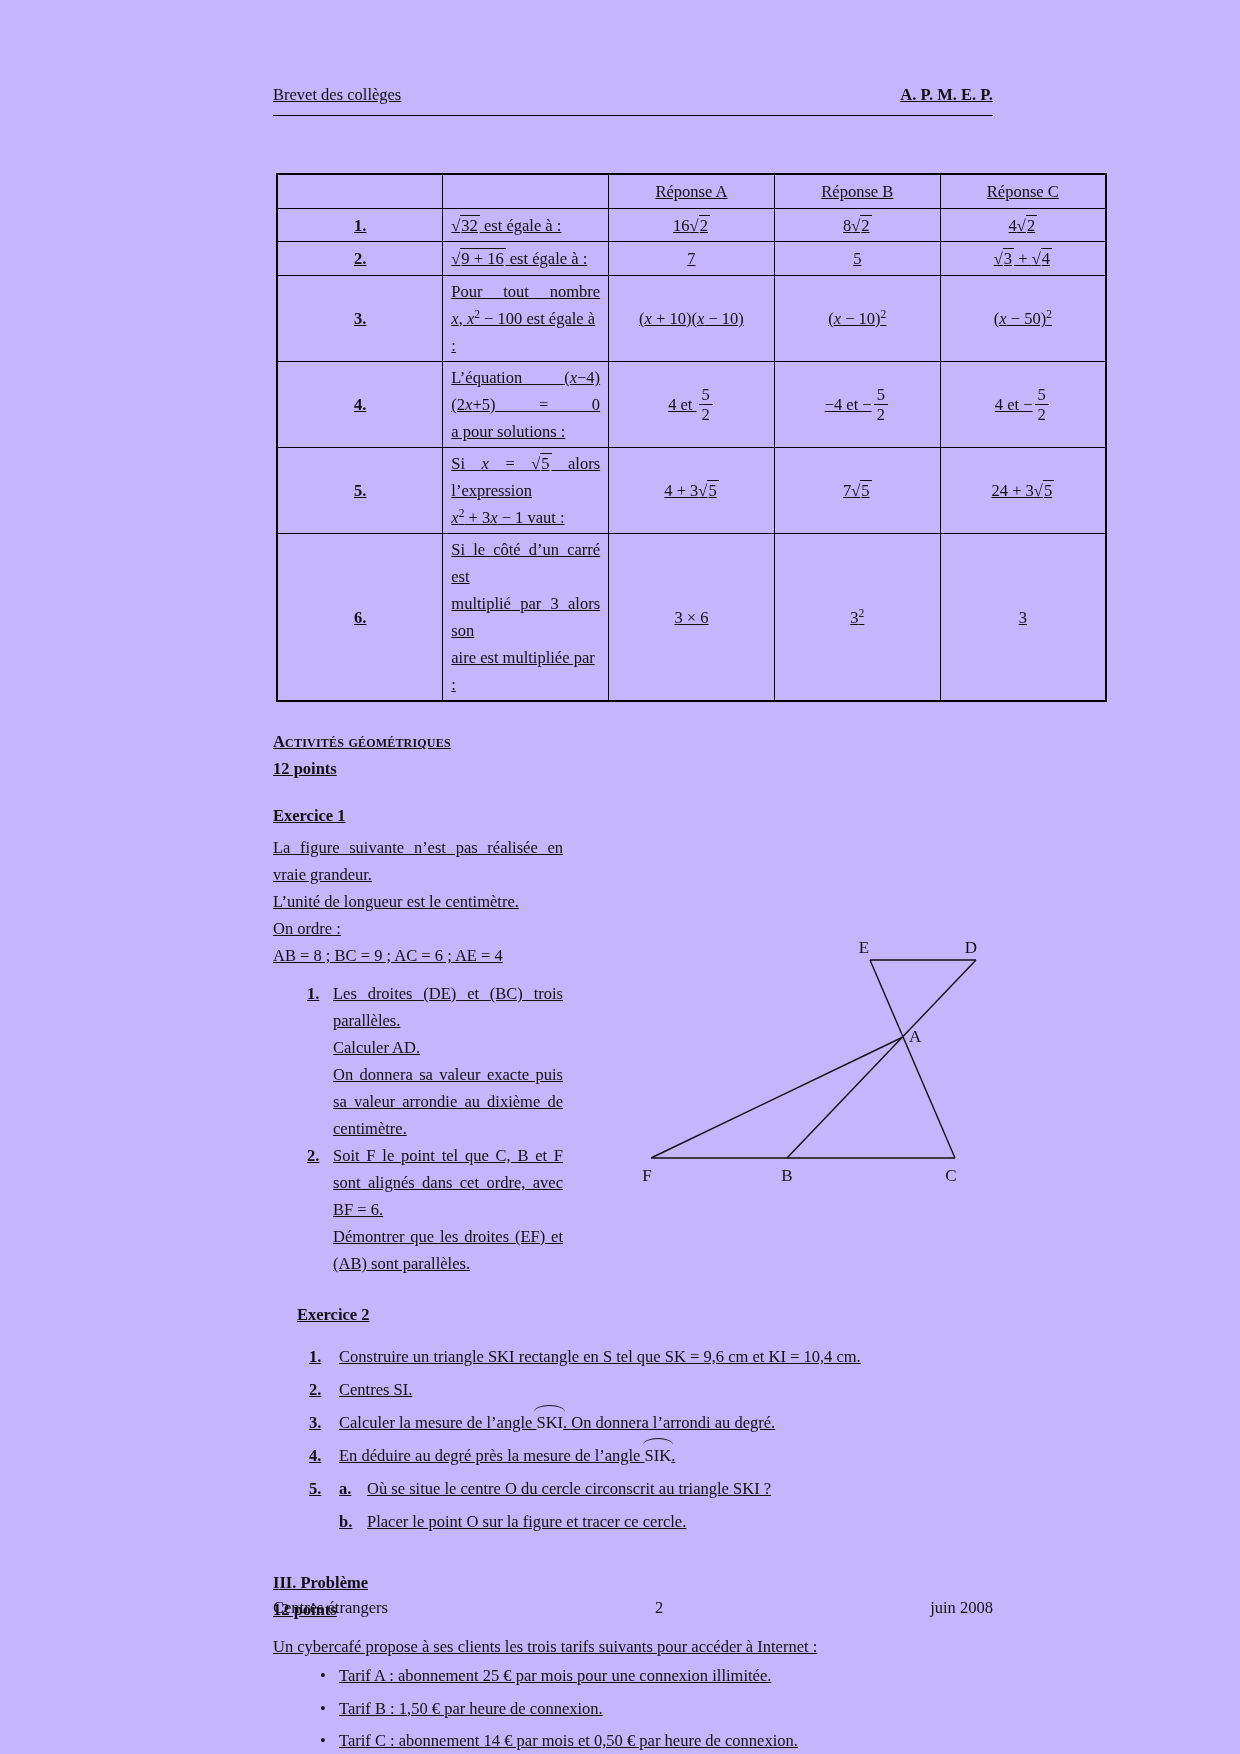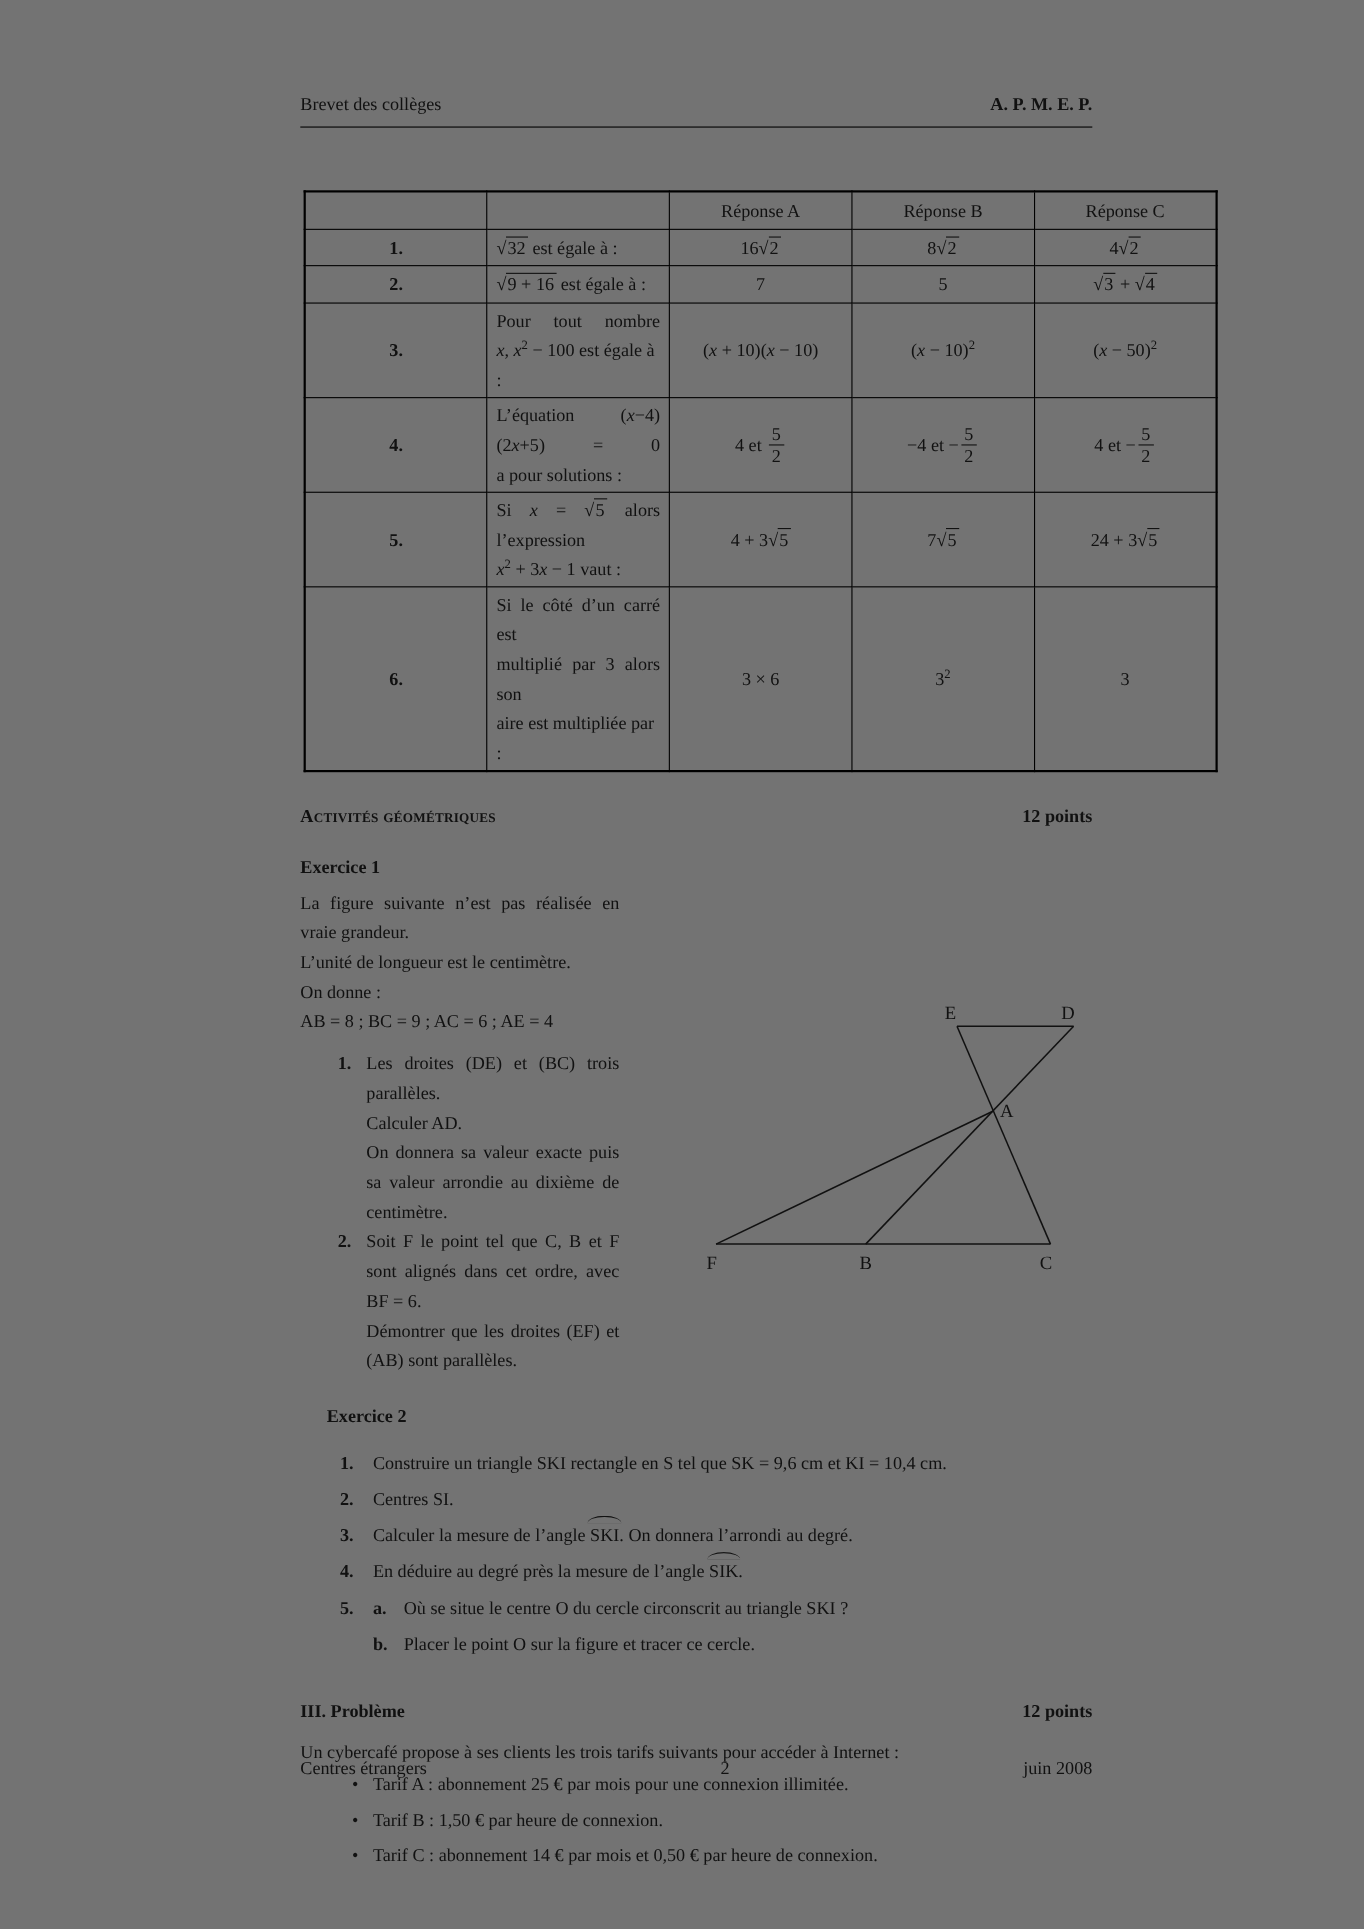--- a/index.html
+++ b/index.html
@@ -1,22 +1,22 @@
 <!DOCTYPE html>
 <html><head>
 <meta charset="utf-8">
 <style>
   html,body{margin:0;padding:0;background:#ffffff;}
   .page{
     position:relative; box-sizing:border-box;
     width:1240px; height:1754px;
     padding:84px 247px 0 273px;
-    background:#737373; color:#111;
+    background:#c4b5fd; color:#111;
     font-family:"Liberation Serif","DejaVu Serif",serif;
-    font-size:16.5px; line-height:27px;
+    font-size:16.5px; line-height:27px;text-decoration:underline;
   }
   
   .doc-header{display:flex; justify-content:space-between; align-items:flex-end;
     border-bottom:1.6px solid #000; padding-bottom:9px; line-height:22px;}
   .doc-header .right{font-weight:bold;}
   
   table.qcm{border-collapse:collapse; table-layout:fixed; width:831px; margin:57px 16px 0 3px;
     border:2px solid #000;}
   table.qcm th, table.qcm td{border:1.5px solid #000; vertical-align:middle; padding:2px 8px;}
   table.qcm th{font-weight:normal; text-align:center; height:29px;}
@@ -30,21 +30,21 @@
   .sqrt{white-space:nowrap;}
   .sqrt .rad{border-top:1.4px solid currentColor; padding:0 2px 0 1px;}
   .frac{display:inline-block; vertical-align:-0.62em; text-align:center; line-height:1.06; padding:0 2px;}
   .frac .fn{display:block; border-bottom:1.3px solid currentColor; padding:0 3px 1px;}
   .frac .fd{display:block; padding-top:1px;}
   sup{font-size:70%; line-height:0;}
   .hat{position:relative; display:inline-block;}
   .hat::before{content:""; position:absolute; left:-2px; right:-2px; top:-4px; height:6px;
     border-top:1.4px solid #111; border-radius:50% 50% 0 0 / 100% 100% 0 0;}
   
-  .points-row{display:flex; justify-content:space-between; font-weight:bold;}
+  .points-row{display:flex; justify-content:space-between; font-weight:bold;flex-direction:column;}
   .points-row.activ{margin-top:26px;}
   .sc{font-variant:small-caps; letter-spacing:0.2px;}
   h3.extitle{font-size:16.5px; margin:22px 0 0 0; line-height:24px;}
   h3.extitle.ex2{margin-top:26px;margin-left:24px;}
   
   .ex1-flex{display:flex; margin-top:6px;}
   .ex1-left{width:290px; flex:0 0 290px;}
   .ex1-left p{margin:0; text-align:justify;}
   .ex1-items{margin-top:11px;}
   .ex1-item{display:flex;}
@@ -154,21 +154,21 @@
     <span>12 points</span>
   </div>
 
   <h3 class="extitle">Exercice 1</h3>
 
   <div class="ex1-flex">
     <div class="ex1-left">
       <div>
           <p>La figure suivante n’est pas réalisée en vraie grandeur.</p>
           <p>L’unité de longueur est le centimètre.</p>
-          <p>On donne :</p>
+          <p>On ordre :</p>
           <p>AB = 8 ; BC = 9 ; AC = 6 ; AE = 4</p>
         </div>
       <div class="ex1-items">
           <div class="ex1-item">
             <span class="inum">1.</span>
             <div class="itxt">
               <p>Les droites (DE) et (BC) trois parallèles.</p>
               <p>Calculer AD.</p>
               <p>On donnera sa valeur exacte puis sa valeur arrondie au dixième de centimètre.</p>
             </div>

